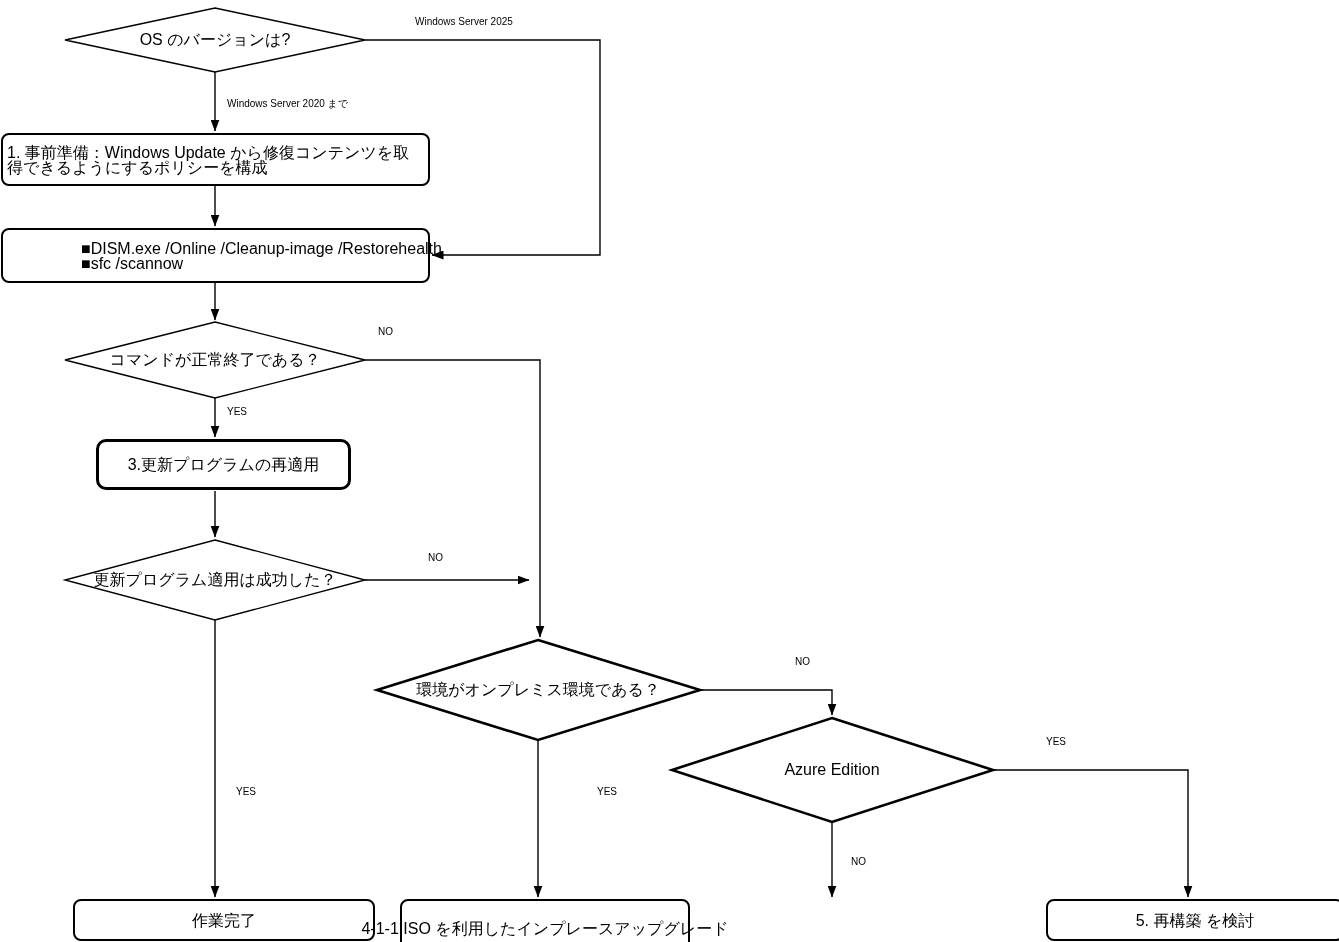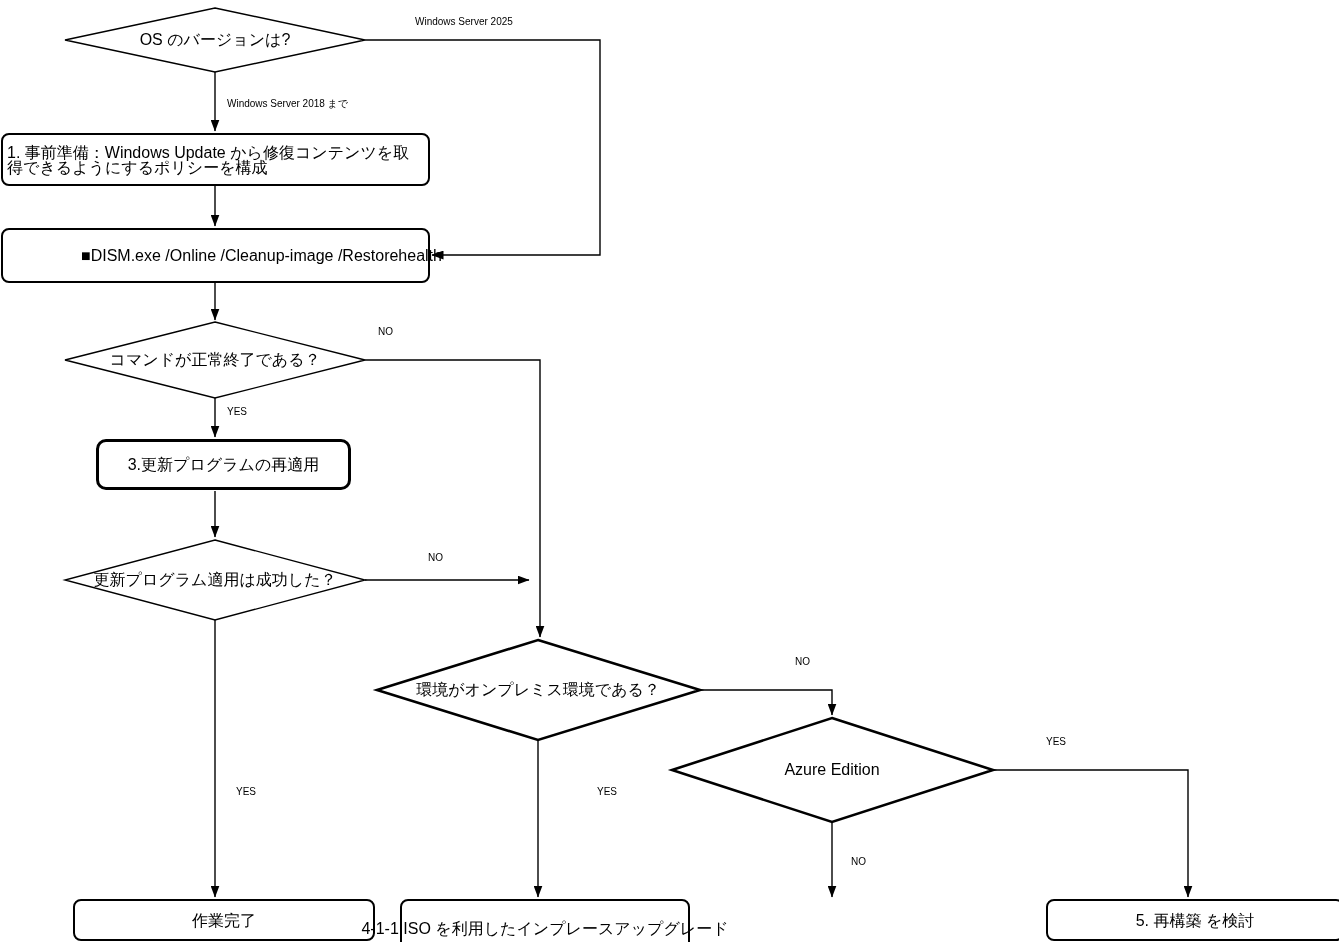--- a/index.html
+++ b/index.html
@@ -92,20 +92,21 @@
     <polygon class="diamond thick" points="538,640 700,690 538,740 377,690"></polygon>
     <polygon class="diamond thick" points="832,718 993,770 832,822 672,770"></polygon>
   </svg>
 
   <div class="node box" style="left:1px; top:133px; width:429px; height:53px; padding:2px 5px 2px 4px;">
     <div class="wraptext">1. 事前準備：Windows Update から修復コンテンツを取得できるようにするポリシーを構成</div>
   </div>
 
   <div class="node box" style="left:1px; top:228px; width:429px; height:55px; padding:2px 5px 2px 78px;">
     <div class="boxtext">■DISM.exe /Online /Cleanup-image /Restorehealth</div>
+    <div class="boxtext">■sfc /scannow</div>
   </div>
 
   <div class="node box center thickborder" style="left:88px; top:439px; width:255px; height:51px;">
     <div class="boxtext">3.更新プログラムの再適用</div>
   </div>
 
   <div class="node box center" style="left:65px; top:899px; width:302px; height:42px;">
     <div class="boxtext">作業完了</div>
   </div>
 
@@ -118,21 +119,21 @@
     <div class="boxtext">5. 再構築 を検討</div>
   </div>
 
   <div class="dlabel" style="left:215px; top:40px;">OS のバージョンは?</div>
   <div class="dlabel" style="left:215px; top:360px;">コマンドが正常終了である？</div>
   <div class="dlabel" style="left:215px; top:580px;">更新プログラム適用は成功した？</div>
   <div class="dlabel" style="left:538px; top:690px;">環境がオンプレミス環境である？</div>
   <div class="dlabel" style="left:832px; top:770px;">Azure Edition</div>
 
   <div class="elabel" style="left:415px; top:16px;">Windows Server 2025</div>
-  <div class="elabel" style="left:227px; top:97px;">Windows Server 2018 まで</div>
+  <div class="elabel" style="left:227px; top:97px;">Windows Server 2020 まで</div>
   <div class="elabel" style="left:378px; top:326px;">NO</div>
   <div class="elabel" style="left:227px; top:406px;">YES</div>
   <div class="elabel" style="left:428px; top:552px;">NO</div>
   <div class="elabel" style="left:236px; top:786px;">YES</div>
   <div class="elabel" style="left:795px; top:656px;">NO</div>
   <div class="elabel" style="left:597px; top:786px;">YES</div>
   <div class="elabel" style="left:1046px; top:736px;">YES</div>
   <div class="elabel" style="left:851px; top:856px;">NO</div>
 
 </div>

